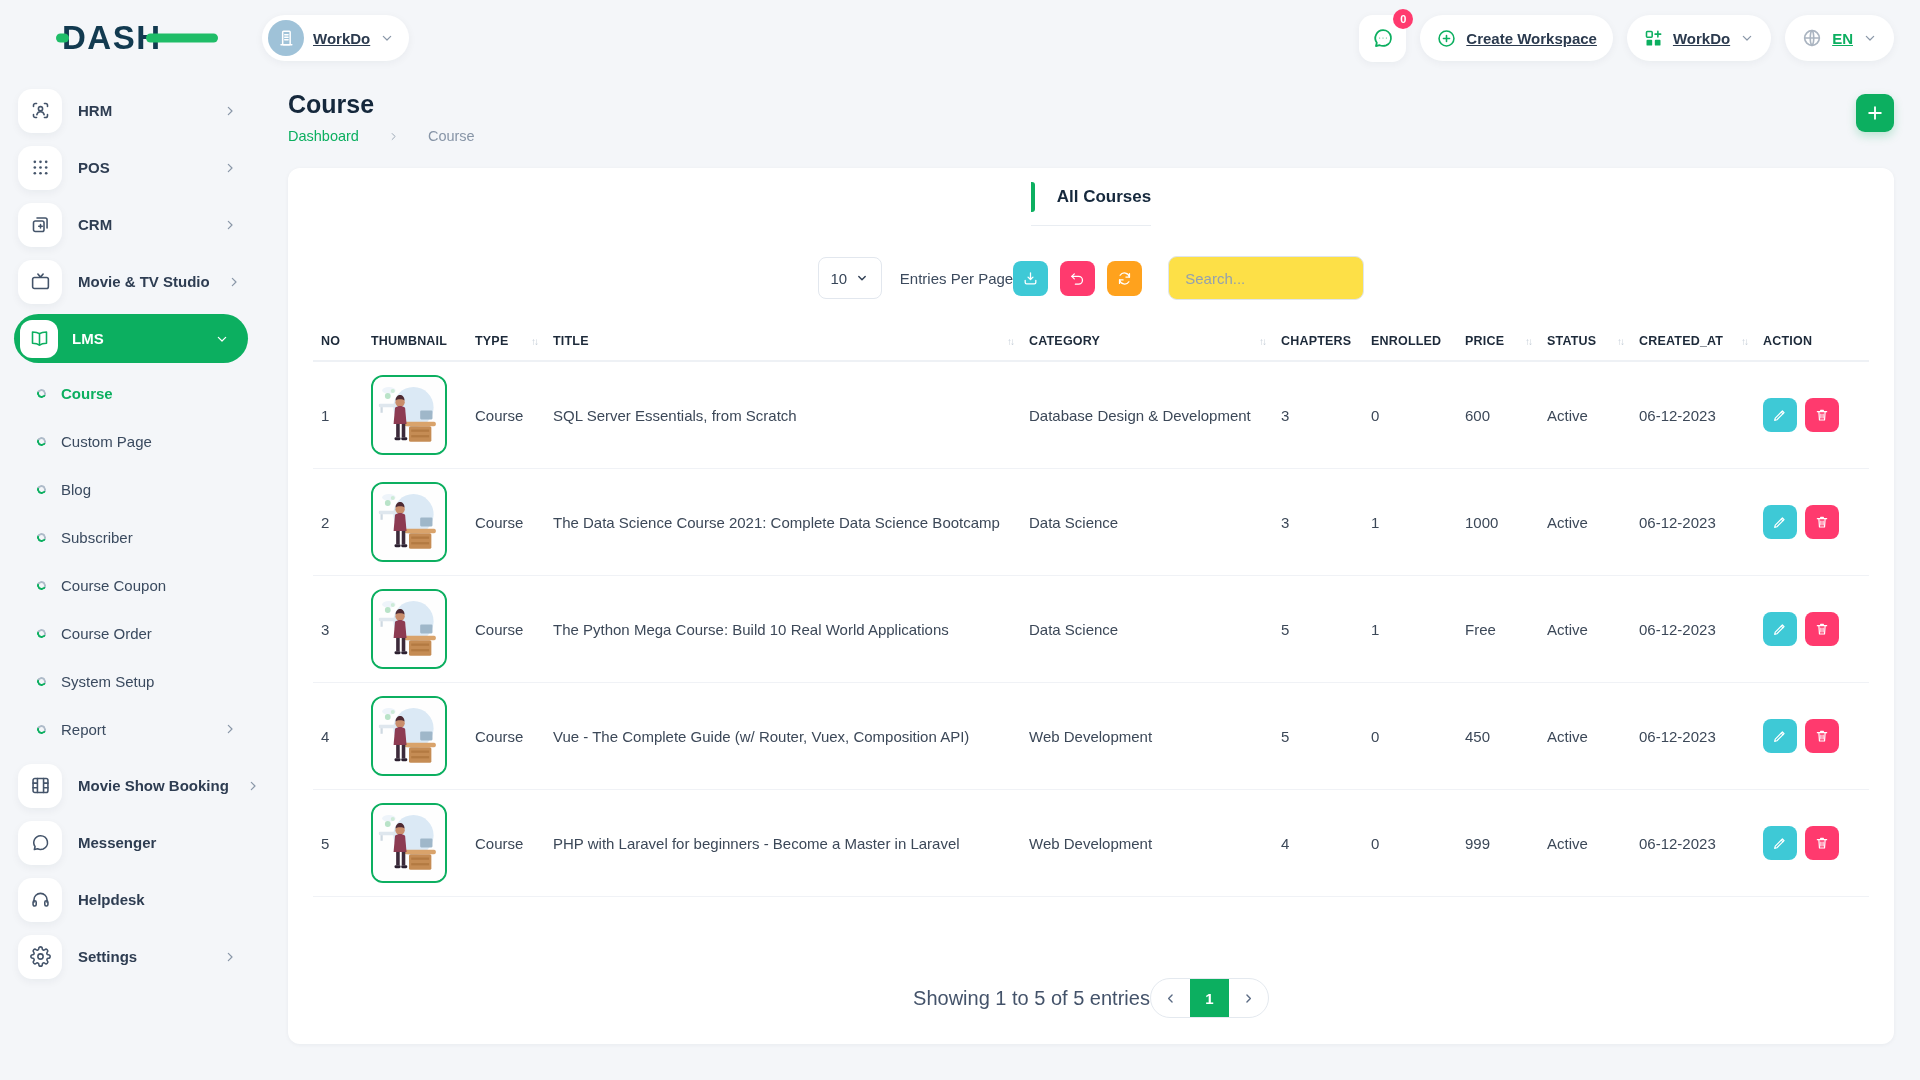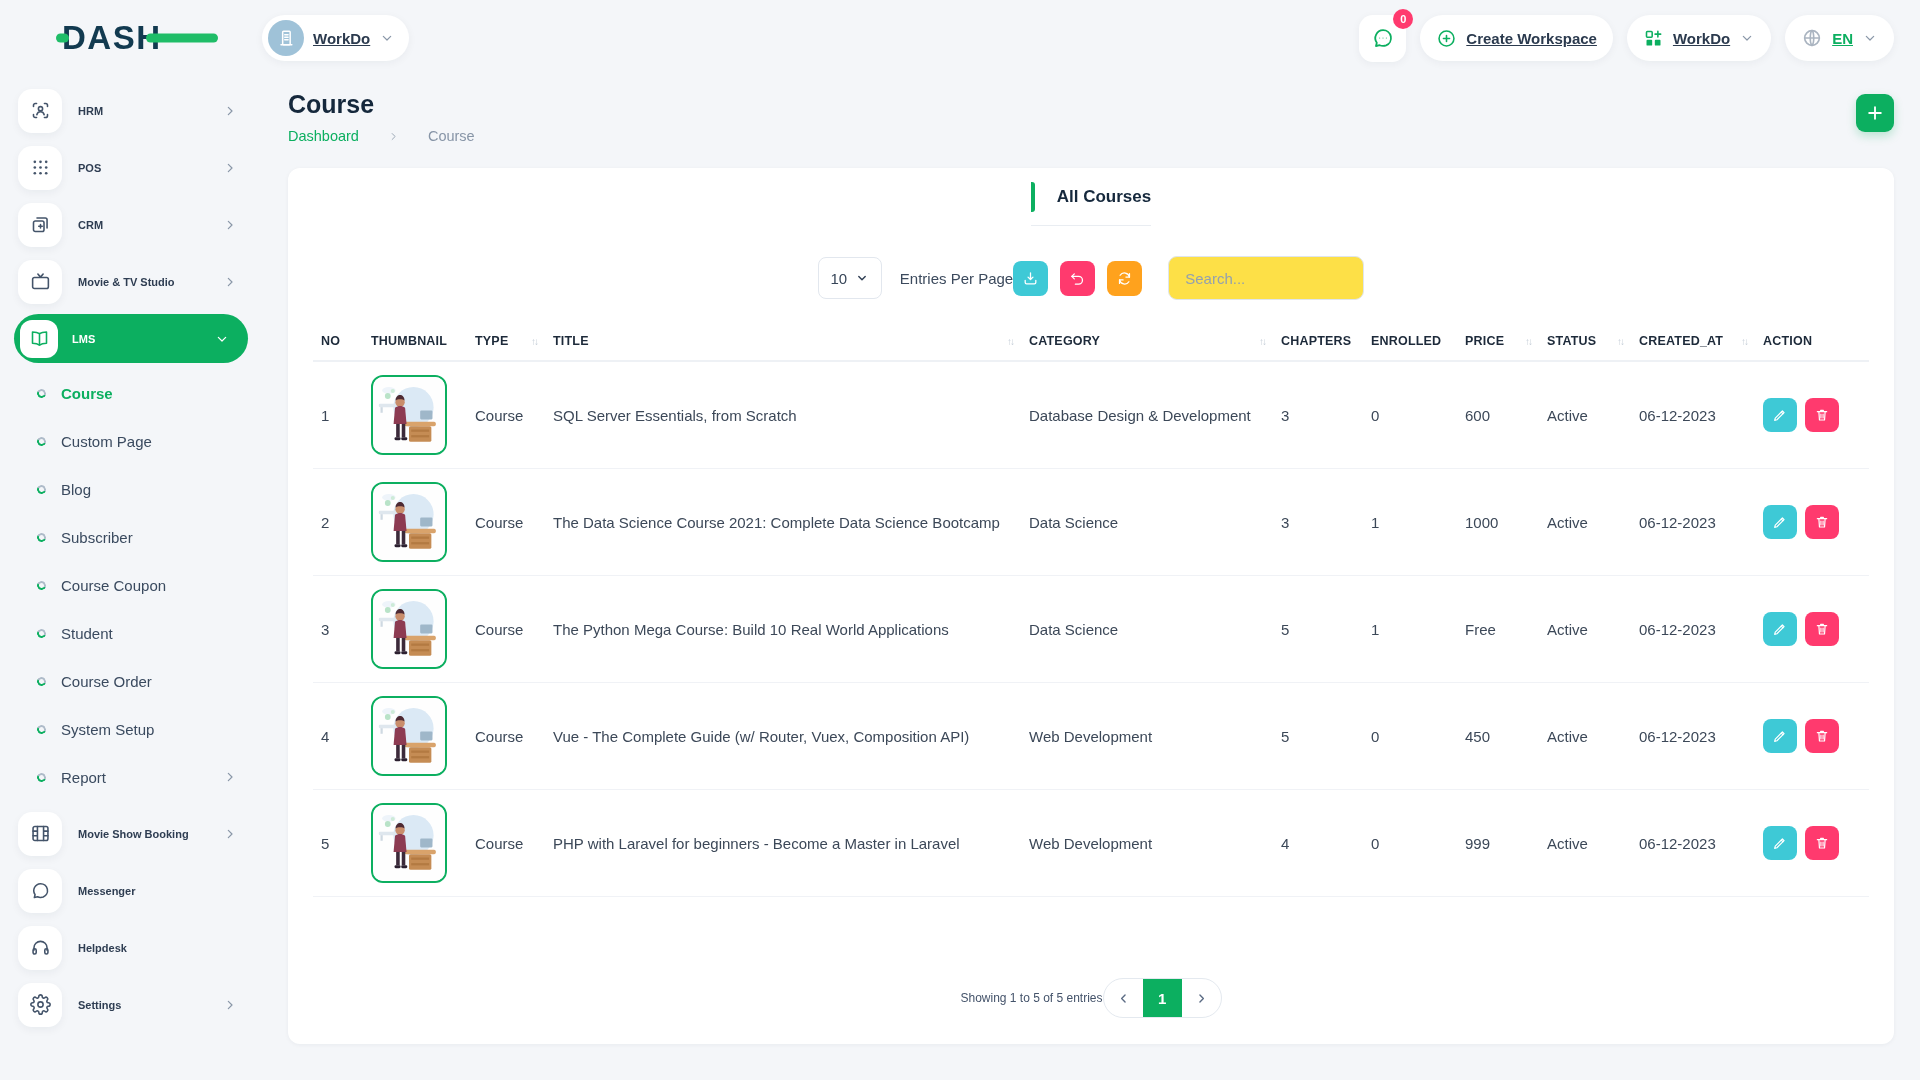--- a/index.html
+++ b/index.html
@@ -28,21 +28,21 @@
   .chev{color:#8a97a8;}
   .top-right{margin-left:auto;display:flex;align-items:center;gap:14px;}
   .icon-btn{position:relative;width:47px;height:47px;border-radius:14px;background:#fff;display:flex;align-items:center;justify-content:center;color:var(--green);box-shadow:0 2px 8px rgba(23,31,60,.05);cursor:pointer;}
   .badge{position:absolute;top:-6px;right:-7px;min-width:20px;height:20px;border-radius:10px;background:var(--pink);color:#fff;font-size:11px;font-weight:700;display:flex;align-items:center;justify-content:center;padding:0 5px;}
   .green-txt{color:var(--green) !important;}
 
   
   .sidebar{position:absolute;top:76px;left:0;width:262px;bottom:0;padding-top:6px;overflow:hidden;}
   .side-item{display:flex;align-items:center;gap:16px;height:57px;padding:0 24px 0 18px;cursor:pointer;}
   .icon-box{width:44px;height:44px;border-radius:14px;background:#fff;display:flex;align-items:center;justify-content:center;color:#44546a;box-shadow:0 3px 8px rgba(23,31,60,.05);flex:none;}
-  .side-item .lbl{font-size:11px;font-weight:600;color:var(--label);white-space:nowrap;text-align:center;}
+  .side-item .lbl{font-size:15px;font-weight:600;color:var(--label);white-space:nowrap;text-align:center;}
   .side-item .chev{margin-left:auto;}
   .side-item.active{background:var(--green);border-radius:28px;margin:4px 14px;height:49px;padding:0 18px 0 6px;gap:14px;}
   .side-item.active .icon-box{width:38px;height:38px;border-radius:12px;color:var(--green);box-shadow:none;}
   .side-item.active .lbl,.side-item.active .chev{color:#fff;}
   .submenu{padding:2px 0 4px;}
   .sub-item{display:flex;align-items:center;gap:15px;height:48px;padding:0 24px 0 37px;cursor:pointer;}
   .bullet{width:9px;height:9px;border-radius:50%;border:2px solid #aebbc9;border-left-color:var(--green);border-bottom-color:var(--green);transform:rotate(-20deg);flex:none;}
   .sub-item .lbl{font-size:15px;font-weight:500;color:#3a4a5f;}
   .sub-item.active .lbl{color:var(--green);font-weight:600;}
   .sub-item .chev{margin-left:auto;}
@@ -78,21 +78,21 @@
   th .th-in{display:flex;align-items:center;justify-content:space-between;}
   .sort{font-size:10px;color:#c3ccd6;letter-spacing:-2px;white-space:nowrap;}
   td{font-size:15px;color:#3c4858;padding:13px 8px;border-bottom:1px solid #f0f2f6;vertical-align:middle;}
   .thumb{width:76px;height:80px;border:2px solid var(--green);border-radius:12px;overflow:hidden;background:#fff;}
   .thumb svg{width:100%;height:100%;}
   .act-btn{width:34px;height:34px;border-radius:8px;display:inline-flex;align-items:center;justify-content:center;color:#fff;cursor:pointer;margin-right:8px;}
   .act-btn.edit{background:var(--cyan);}
   .act-btn.del{background:var(--pink);}
 
   .card-footer{margin-top:auto;display:flex;align-items:center;padding:20px 26px 26px;flex:none;}
-  .showing{font-size:12px;color:#44536a;}
+  .showing{font-size:20px;color:#44536a;}
   .pager{margin-left:auto;display:flex;border:1px solid #e4e9ef;border-radius:20px;overflow:hidden;height:40px;background:#fff;}
   .pg{width:39px;display:flex;align-items:center;justify-content:center;color:#5b6b84;cursor:pointer;font-size:15px;}
   .pg.current{background:var(--green);color:#fff;font-weight:600;}
 </style>
 </head>
 <body>
 
 <div class="topbar">
   <div class="logo-wrap">
     <div class="logo">
@@ -268,24 +268,20 @@
         <span class="bullet"></span>
         <span class="lbl">Blog</span>
       </div>
       <div class="sub-item">
         <span class="bullet"></span>
         <span class="lbl">Subscriber</span>
       </div>
       <div class="sub-item">
         <span class="bullet"></span>
         <span class="lbl">Course Coupon</span>
-      </div>
-      <div class="sub-item">
-        <span class="bullet"></span>
-        <span class="lbl">Student</span>
       </div>
       <div class="sub-item">
         <span class="bullet"></span>
         <span class="lbl">Course Order</span>
       </div>
       <div class="sub-item">
         <span class="bullet"></span>
         <span class="lbl">System Setup</span>
       </div>
       <div class="sub-item">

